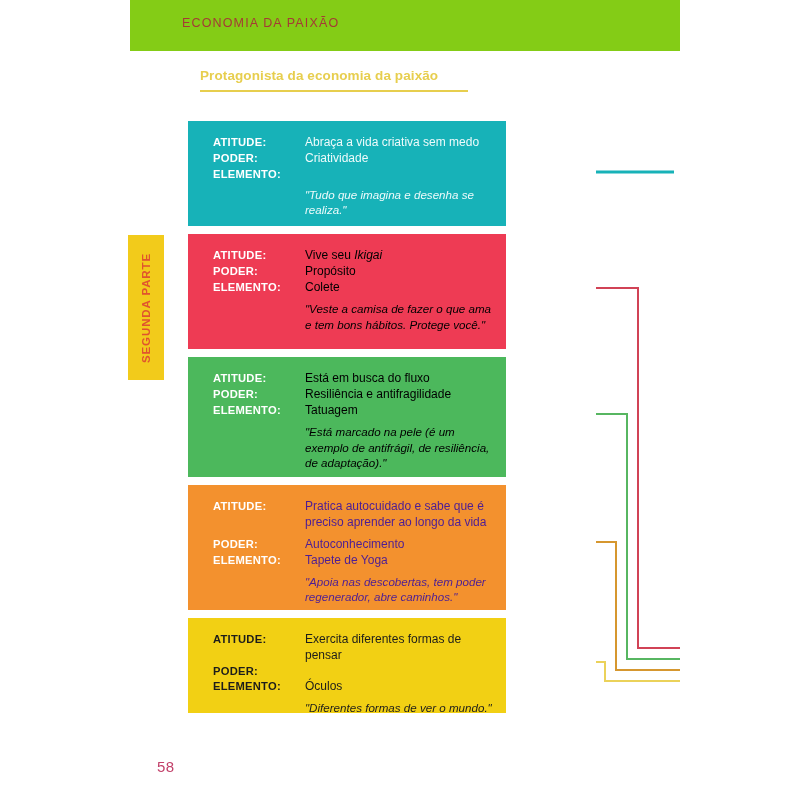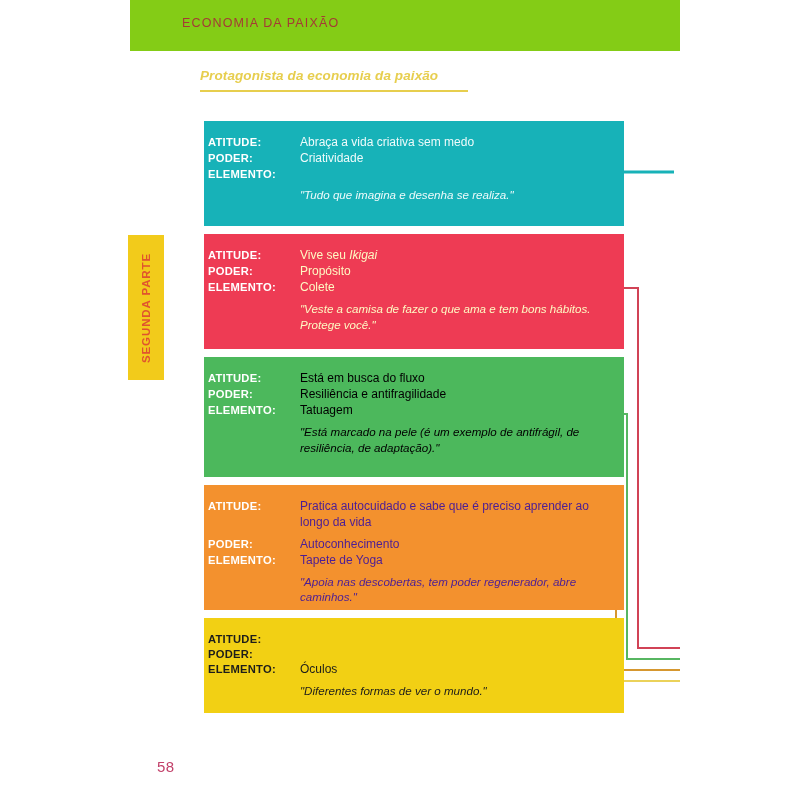--- a/index.html
+++ b/index.html
@@ -47,21 +47,20 @@
   
   #subtitle {
     position: absolute;
     left: 200px;
     top: 68px;
     font-size: 13.5px;
     font-weight: bold;
     color: #E7CE4E;
     letter-spacing: 0.1px;
     white-space: nowrap;
-    font-style: italic;
   }
   #subtitle-rule {
     position: absolute;
     left: 200px;
     top: 90px;
     width: 268px;
     height: 1.5px;
     background: #E7CE4E;
   }
 
@@ -83,24 +82,24 @@
     white-space: nowrap;
     font-size: 11.5px;
     font-weight: bold;
     letter-spacing: 0.9px;
     color: #E0542E;
   }
 
   
   .card {
     position: absolute;
-    left: 204px;
-    width: 420px;
+    left: 188px;
+    width: 318px;
     box-sizing: border-box;
-    padding: 14px 12px 12px 4px;
+    padding: 14px 12px 12px 25px;
   }
   .row {
     display: flex;
     align-items: flex-start;
     line-height: 1.33;
   }
   .row-label {
     flex: 0 0 92px;
     font-weight: bold;
     font-size: 11.2px;
@@ -121,21 +120,21 @@
     line-height: 1.35;
   }
 
   
   .theme-teal   { background: #17B2B8; color: #ffffff; }
   .theme-teal .quote,
   .theme-teal .row-value { color: #eefbfb; }
 
   .theme-red    { background: #EE3B54; color: #ffffff; }
   .theme-red .quote,
-  .theme-red .row-value { color: #fef9c3; }
+  .theme-red .row-value { color: #000000; }
 
   .theme-green  { background: #4CB85C; color: #ffffff; }
   .theme-green .quote,
   .theme-green .row-value { color: #000000; }
 
   .theme-orange { background: #F3912E; color: #ffffff; }
   .theme-orange .quote,
   .theme-orange .row-value { color: #4c1d95; }
 
   .theme-yellow { background: #F2D014; color: #1d1d1b; }
@@ -248,20 +247,21 @@
     <div class="row">
       <div class="row-label">ELEMENTO:</div>
       <div class="row-value">Tapete de Yoga</div>
     </div>
     <div class="quote">"Apoia nas descobertas, tem poder regenerador, abre caminhos."</div>
   </div>
 
   <div class="card theme-yellow" style="top:618px;height:95px;">
     <div class="row">
       <div class="row-label">ATITUDE:</div>
+      <div class="row-value">Exercita diferentes formas de pensar</div>
     </div>
     <div class="row">
       <div class="row-label">PODER:</div>
     </div>
     <div class="row">
       <div class="row-label">ELEMENTO:</div>
       <div class="row-value">Óculos</div>
     </div>
     <div class="quote">"Diferentes formas de ver o mundo."</div>
   </div>

